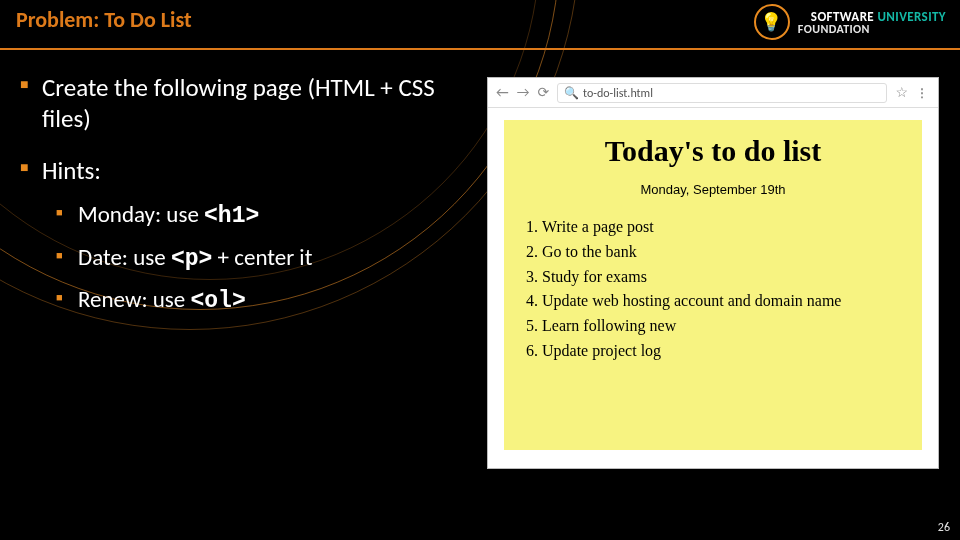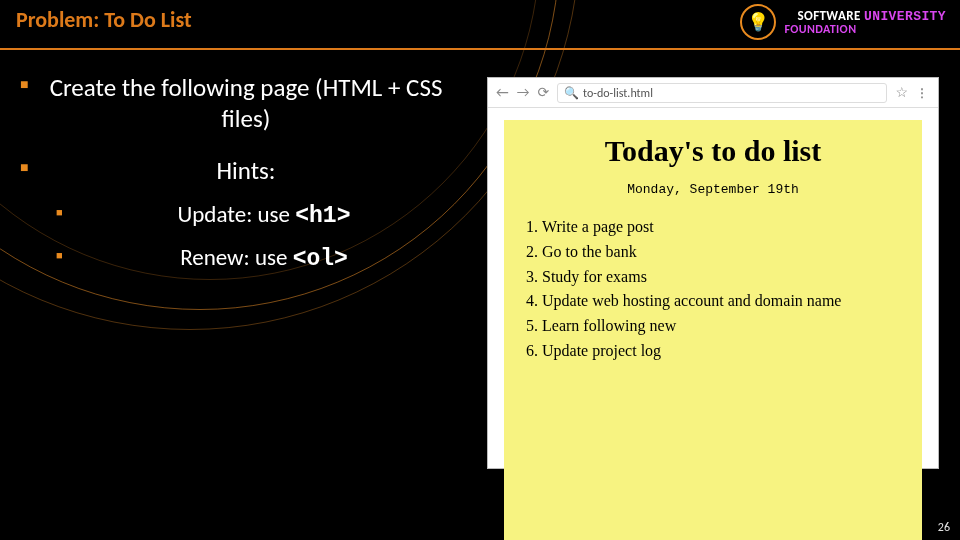--- a/index.html
+++ b/index.html
@@ -44,30 +44,29 @@
   }
   .logo .bulb {
     width: 36px; height: 36px;
     border: 2px solid #e88a1f;
     border-radius: 50%;
     display: flex; align-items: center; justify-content: center;
     font-size: 18px; color: #e88a1f;
   }
   .logo .txt { line-height: 1.0; font-size: 13px; font-weight: 700; letter-spacing: 0.4px; }
   .logo .txt .w1 { color: #fff; padding-left: 13px; }
-  .logo .txt .w2 { color: #d946ef; font-family: Liberation Mono, monospace; }
-  .logo .txt .w3 { color: #d946ef; font-size: 12px; }
+  .logo .txt .w2 { color: #14b8a6; }
+  .logo .txt .w3 { color: #e5e5e5; font-size: 12px; }
 
   .content {
     position: absolute;
     left: 20px; top: 72px;
     width: 430px;
     font-size: 25px;
     line-height: 1.25;
-    text-align: center;
   }
   ul.top { list-style: none; }
   ul.top > li { position: relative; padding-left: 22px; margin-bottom: 20px; }
   ul.top > li::before {
     content: "■"; position: absolute; left: 0; top: 4px;
     color: #e88a1f; font-size: 14px;
   }
   ul.sub { list-style: none; margin-top: 14px; font-size: 23px; }
   ul.sub > li { position: relative; padding-left: 22px; margin: 12px 0 12px 14px; }
   ul.sub > li::before {
@@ -105,31 +104,31 @@
     color: #555;
   }
   .addr .dots { color: #888; letter-spacing: 2px; font-weight: 700; }
 
   .note {
     margin: 12px 16px;
     background: #f7f381;
     padding: 14px 12px 16px 12px;
     color: #000;
     font-family: Georgia, "Times New Roman", serif;
-    height: 421px;
+    height: 330px;
   }
   .note h1 {
     text-align: center;
     font-size: 30px;
     font-weight: 700;
     margin-bottom: 14px;
   }
   .note .date {
     text-align: center;
-    font-family: Liberation Mono, monospace;
+    font-family: Liberation Sans, sans-serif;
     font-size: 13px;
     margin-bottom: 18px;
   }
   .note ol {
     padding-left: 26px;
     font-size: 16px;
     line-height: 1.55;
   }
 
   .pagenum {
@@ -158,21 +157,24 @@
   </div>
 </div>
 
 <div class="content">
   <ul class="top">
     <li>Create the following page (HTML + CSS files)</li>
     <li>
       <span>Hints:</span>
       <ul class="sub">
         <li>
-          <span>Update: use </span><b class="mono">&lt;h1&gt;</b>
+          <span>Monday: use </span><b class="mono">&lt;h1&gt;</b>
+        </li>
+        <li>
+          <span>Date: use </span><b class="mono">&lt;p&gt;</b><span> + center it</span>
         </li>
         <li>
           <span>Renew: use </span><b class="mono">&lt;ol&gt;</b>
         </li>
       </ul>
     </li>
   </ul>
 </div>
 
 <div class="browser">

